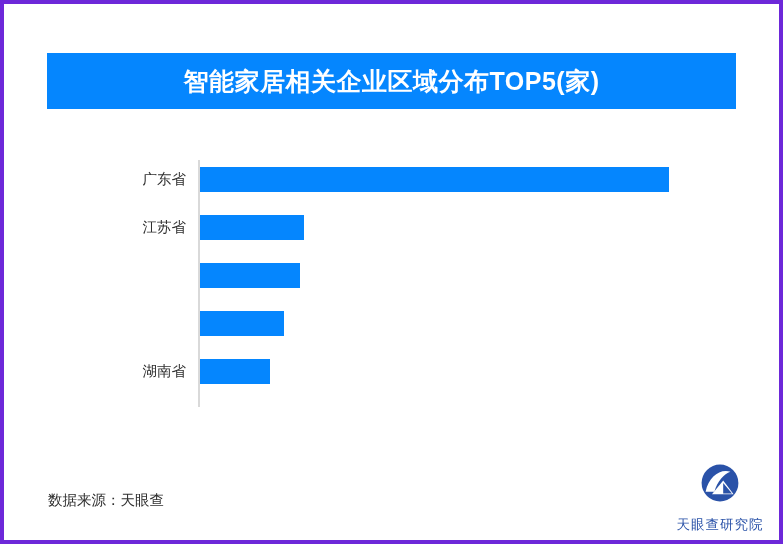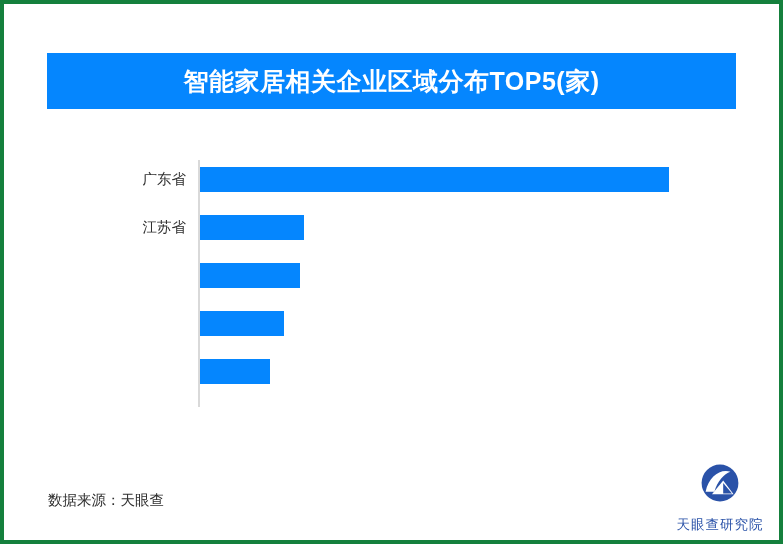--- a/index.html
+++ b/index.html
@@ -11,21 +11,21 @@
     height: 544px;
     background: #ffffff;
     font-family: "Liberation Sans", "DejaVu Sans", sans-serif;
     overflow: hidden;
   }
   #root {
     position: relative;
     width: 783px;
     height: 544px;
     box-sizing: border-box;
-    border: 4px solid #15803d;
+    border: 4px solid #6d28d9;
     background: #ffffff;
   }
   
   .title-banner {
     position: absolute;
     left: 43px;
     top: 49px;
     width: 689px;
     height: 56px;
     background: #0586fe;
@@ -143,20 +143,21 @@
           <div class="bar-label">江苏省</div>
           <div class="bar-rect" style="background: rgb(5, 134, 254); width: 104px;"></div>
         </div>
         <div class="bar-row" style="top: 96px;">
           <div class="bar-rect" style="background: rgb(5, 134, 254); width: 100px;"></div>
         </div>
         <div class="bar-row" style="top: 144px;">
           <div class="bar-rect" style="background: rgb(5, 134, 254); width: 84px;"></div>
         </div>
         <div class="bar-row" style="top: 192px;">
+          <div class="bar-label">湖南省</div>
           <div class="bar-rect" style="background: rgb(5, 134, 254); width: 70px;"></div>
         </div>
       </div>
   </div>
 
   <div class="source-text">数据来源：天眼查</div>
 
   <div class="logo-block">
     <svg class="logo-mark" viewBox="0 0 100 100">
       <circle cx="50" cy="50" r="46" fill="#2a52a8"></circle>

